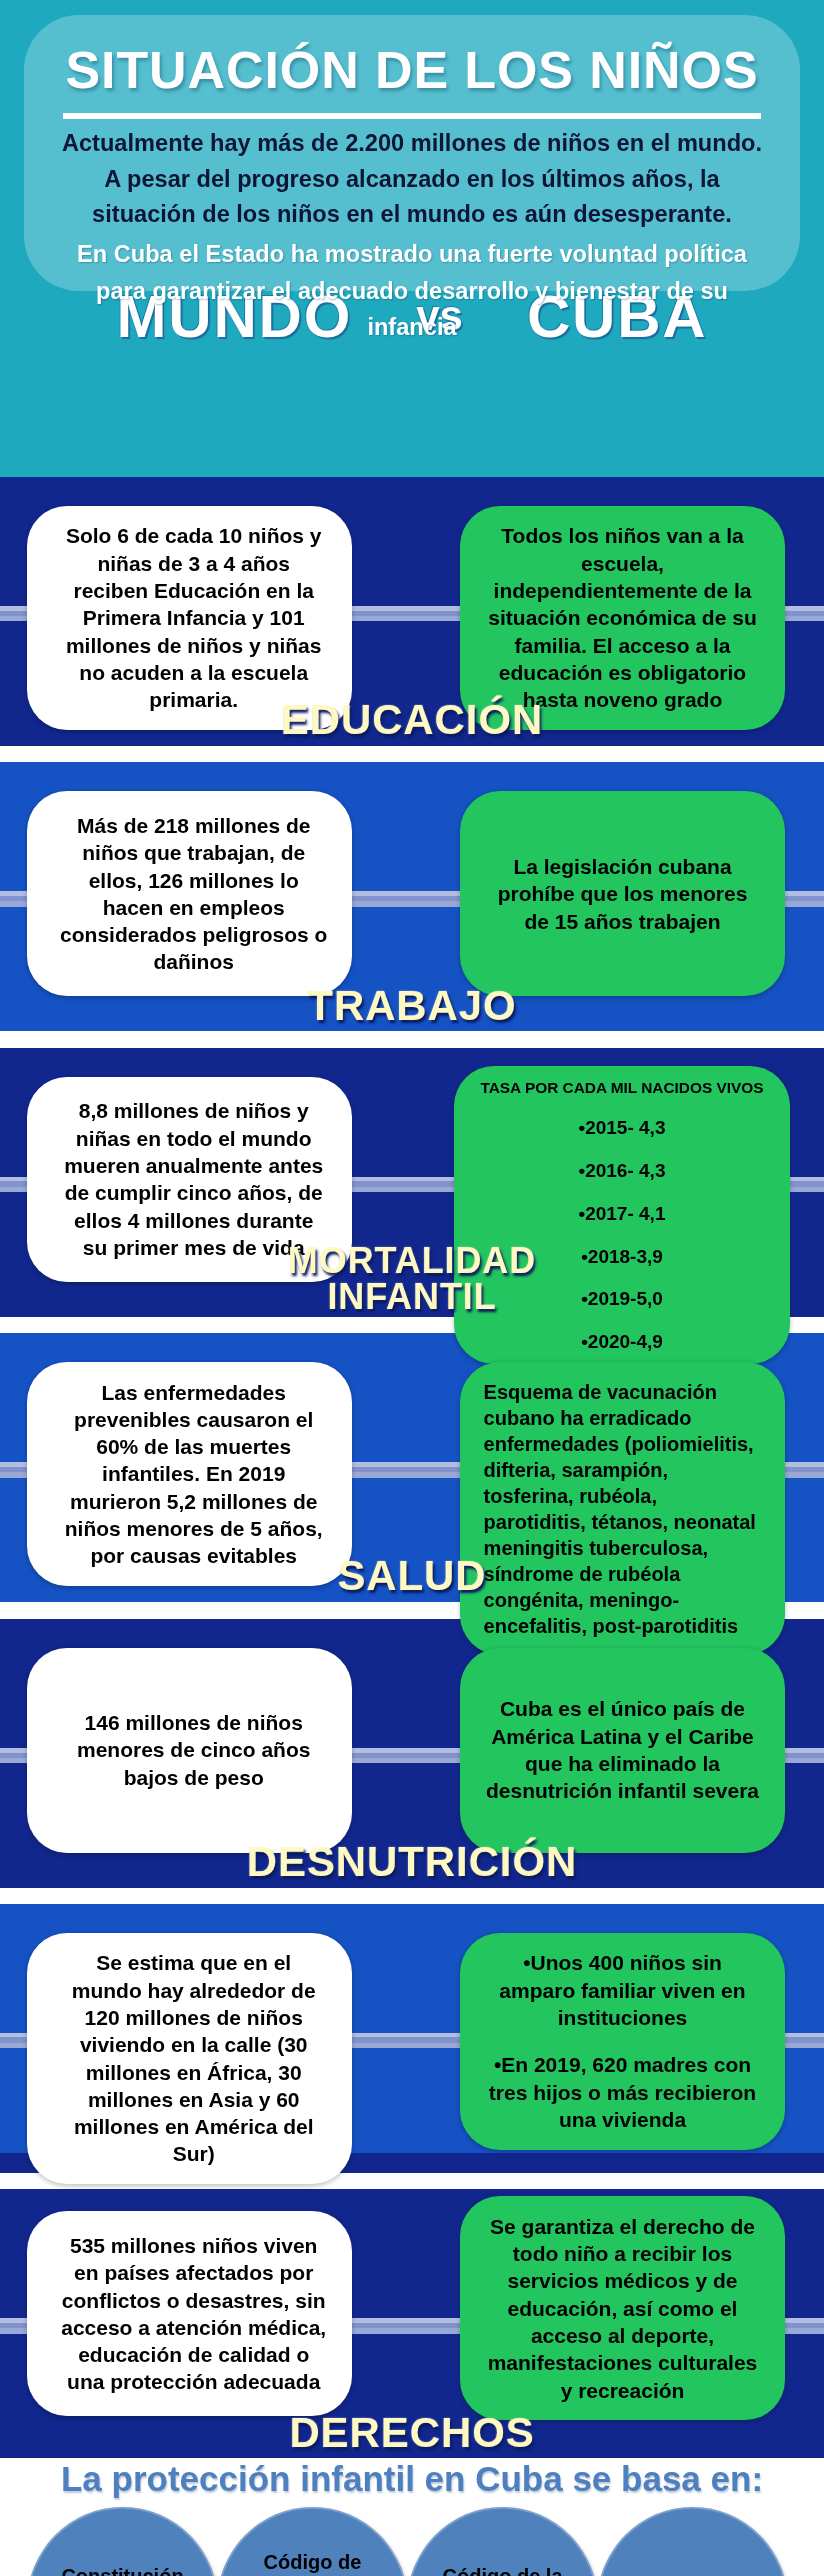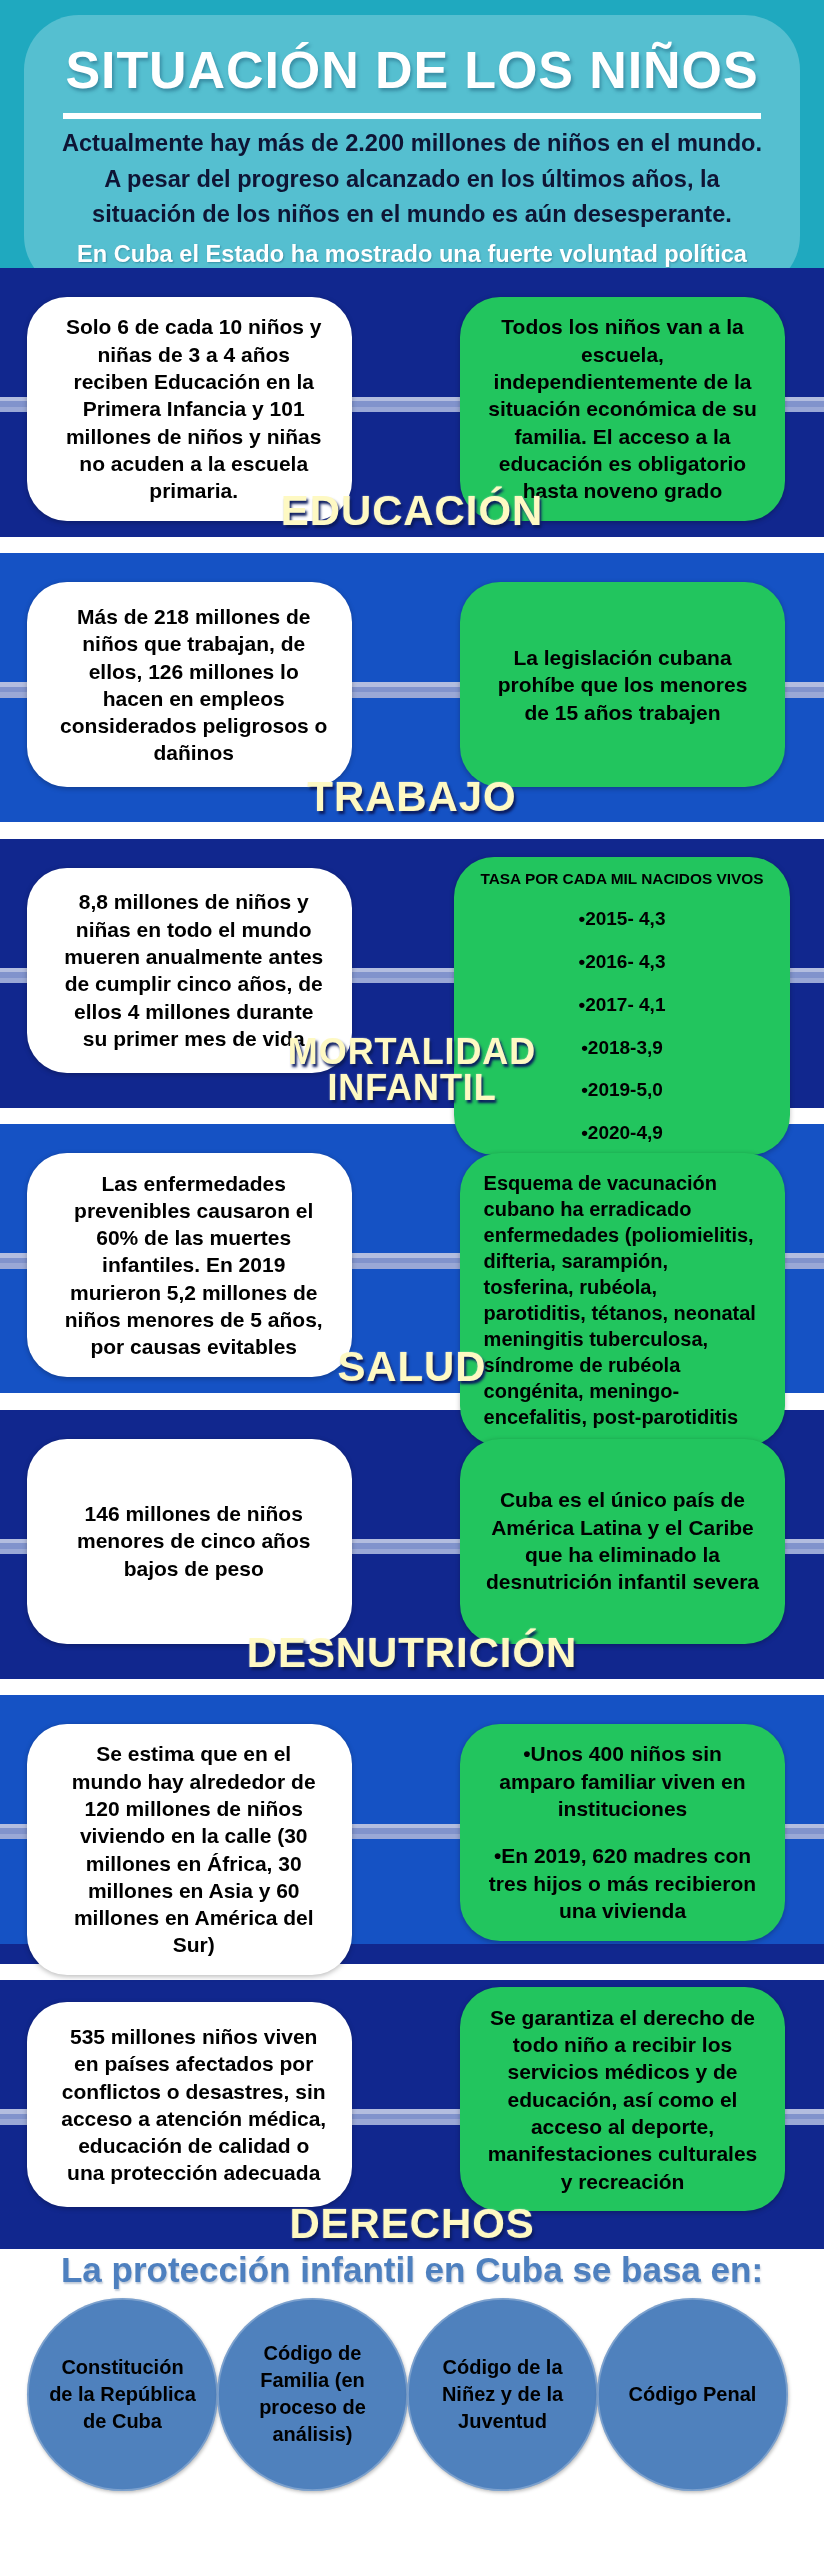--- a/index.html
+++ b/index.html
@@ -4,21 +4,21 @@
 <style>
   html,body{margin:0;padding:0;}
   body{
     width:824px;height:2576px;overflow:hidden;background:#ffffff;
     font-family:"Liberation Sans",sans-serif;
     -webkit-font-smoothing:antialiased;
   }
   .page{position:relative;width:824px;height:2576px;}
 
   
-  .top{height:268px;background:#1FA9BF;}
+  .top{height:477px;background:#1FA9BF;}
   .top-card{
     position:relative;top:14.5px;margin:0 23.6px;height:276px;
     background:#55BFD0;border-radius:55px;text-align:center;
     padding:22px 27px 0;box-sizing:border-box;
   }
   .page-title{
     margin:3.6px 0 0;color:#ffffff;font-size:52px;font-weight:bold;letter-spacing:0.9px;
     text-shadow:1.8px 2.7px 3.6px rgba(15,70,100,.4);
   }
   .title-rule{height:6.4px;background:#ffffff;margin:12.7px 12.7px 7.3px;}

